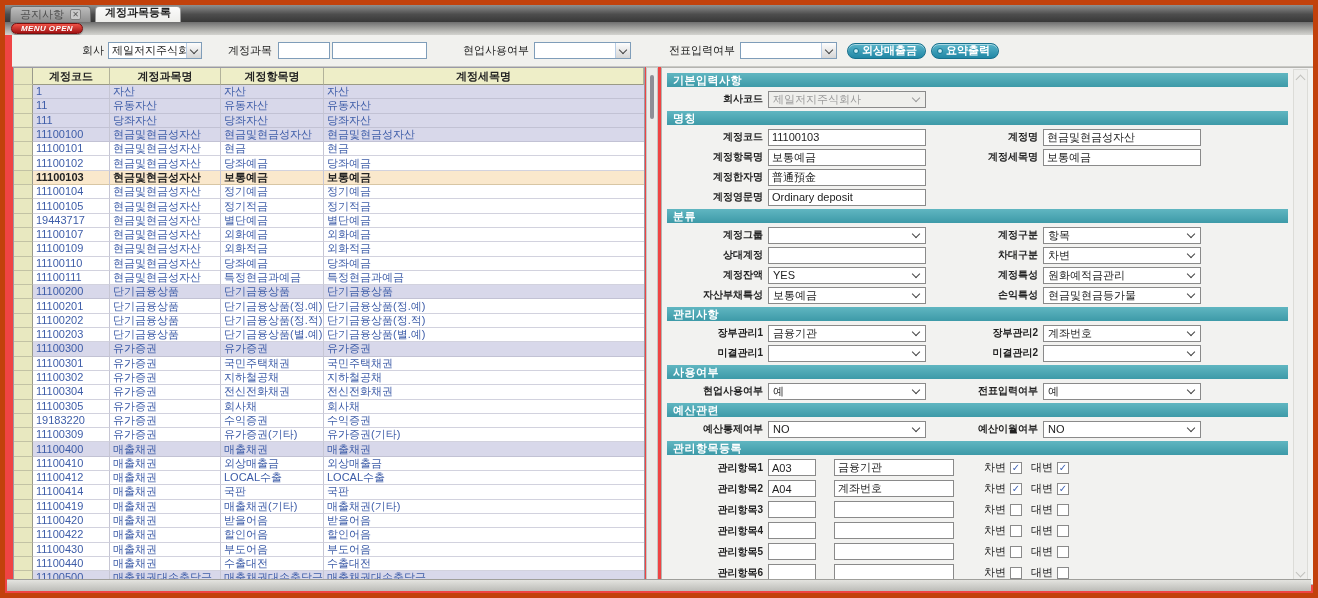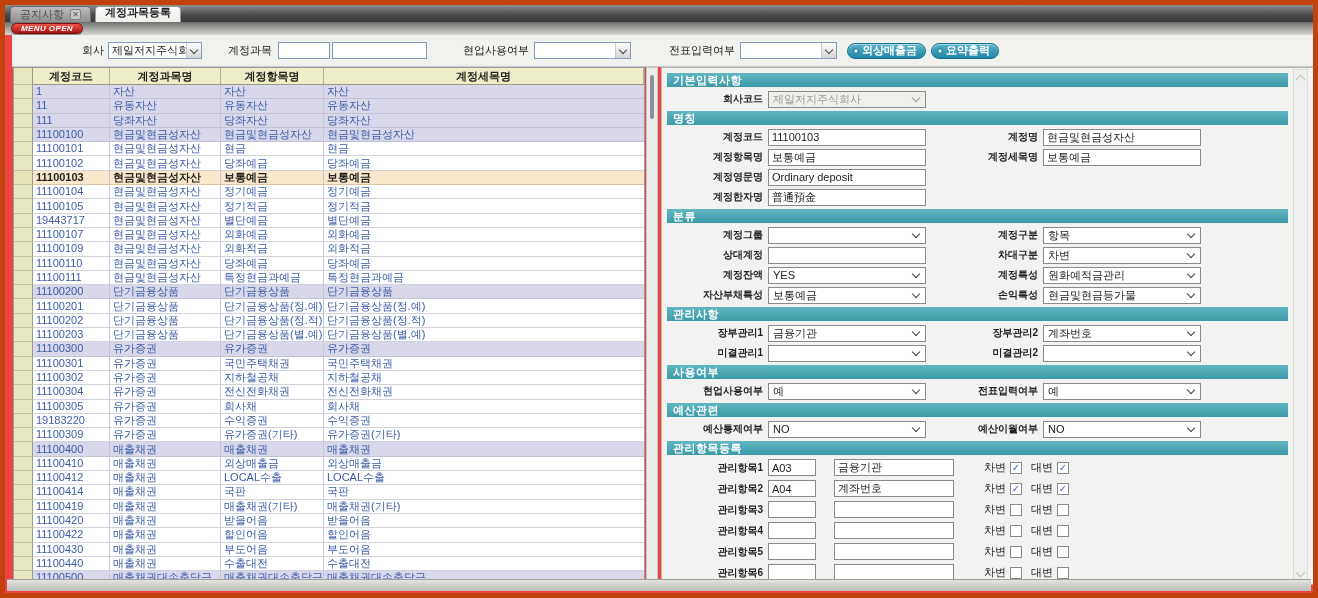--- a/index.html
+++ b/index.html
@@ -438,26 +438,26 @@
           <span class="flab lab2">계정명</span>
           <input class="txt ctl" value="현금및현금성자산" style="">
         </div>
         <div class="frow">
           <span class="flab lab1">계정항목명</span>
           <input class="txt ctl" value="보통예금" style="">
           <span class="flab lab2">계정세목명</span>
           <input class="txt ctl" value="보통예금" style="">
         </div>
         <div class="frow">
+          <span class="flab lab1">계정한자명</span>
+          <input class="txt ctl" value="普通預金" style="">
+        </div>
+        <div class="frow">
           <span class="flab lab1">계정영문명</span>
           <input class="txt ctl" value="Ordinary deposit" style="">
-        </div>
-        <div class="frow">
-          <span class="flab lab1">계정한자명</span>
-          <input class="txt ctl" value="普通預金" style="">
         </div>
         <div class="sect-h">분류</div>
         <div class="frow">
           <span class="flab lab1">계정그룹</span>
           <div class="sel ctl">
             <span class="selval"></span>
             <span class="chev"></span>
           </div>
           <span class="flab lab2">계정구분</span>
           <div class="sel ctl">

